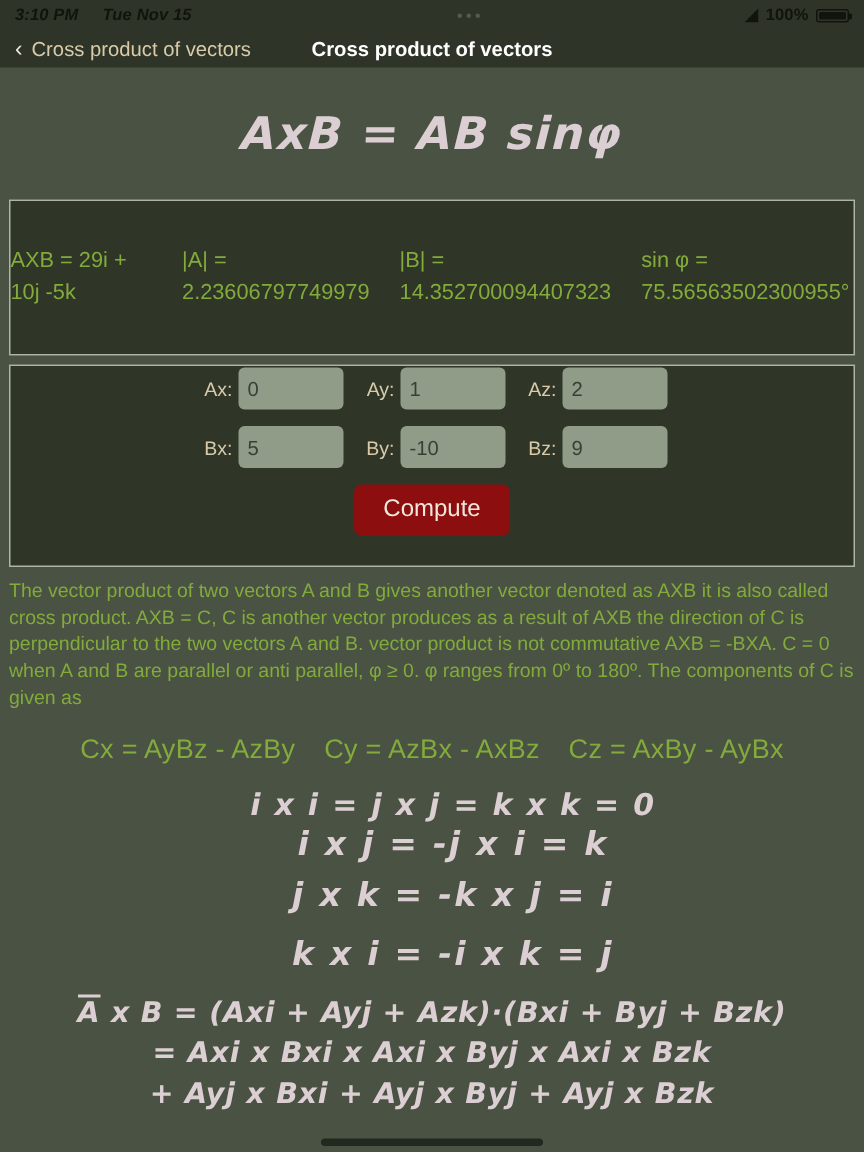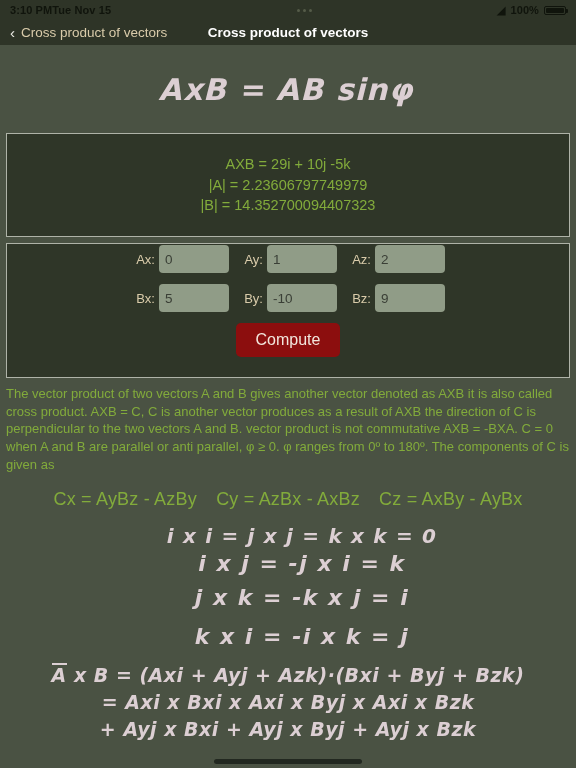--- a/index.html
+++ b/index.html
@@ -11,21 +11,21 @@
   }
   #app { position:relative; width:576px; height:768px; background:#4A5243; }
 
   
   .statusbar {
     height:20px; background:#2E3427;
     display:flex; align-items:center;
     padding:0 10px; font-size:11px; color:#10140C;
     font-weight:bold; letter-spacing:.1px;
   }
-  .sb-left { display:flex; gap:0; align-items:center; }
+  .sb-left { display:flex; gap:16px; align-items:center;font-style:italic; }
   .sb-mid { flex:1; display:flex; justify-content:center; align-items:center; gap:3px; }
   .dot { width:3px; height:3px; border-radius:50%; background:#555c49; }
   .sb-right { display:flex; align-items:center; gap:5px; }
   .wifi { font-size:11px; line-height:1; }
   .batt {
     position:relative; width:22px; height:9px;
     border:1px solid #10140C; border-radius:2px;
     display:inline-block;
   }
   .batt::before{content:"";position:absolute;left:1px;top:1px;bottom:1px;right:1px;background:#10140C;border-radius:1px;}
@@ -53,22 +53,22 @@
     font-family:"DejaVu Sans", sans-serif;
     font-style:italic; font-weight:bold;
     letter-spacing:1px; transform:skewX(-3deg);
   }
 
   
   .panel {
     margin:0 6px; background:#2F3628;
     border:1px solid #AFB3A8;
   }
-  .panel.results { height:104px; display:flex; flex-direction:column;
-    align-items:center; justify-content:center; }
+  .panel.results { height:104px; display:flex; flex-direction:row;
+    align-items:center; justify-content:center;gap:20px; }
   .res-line { color:#82AB3B; font-size:14.5px; line-height:1.42; }
 
   .panel.inputs { margin-top:6px; height:135px; padding-top:1px; }
   .row {
     display:flex; justify-content:center; align-items:center; gap:10px;
     margin-bottom:11px;
   }
   .field { display:flex; align-items:center; gap:4px; }
   .field .lab { color:#D9CBAA; font-size:13px; width:24px; text-align:right; }
   .field input {
@@ -151,20 +151,21 @@
   </div>
 
   <div class="hero">
     <div class="hero-text">AxB = AB sinφ</div>
   </div>
 
   <div class="panel results">
     <div class="res-line">AXB = 29i + 10j  -5k</div>
     <div class="res-line">|A| = 2.23606797749979</div>
     <div class="res-line">|B| = 14.352700094407323</div>
+    <div class="res-line">sin φ  = 75.56563502300955°</div>
   </div>
 
   <div class="panel inputs">
     <div class="row">
       <div class="field">
         <span class="lab">Ax:</span>
         <input value="0" style="">
       </div>
       <div class="field">
         <span class="lab">Ay:</span>

